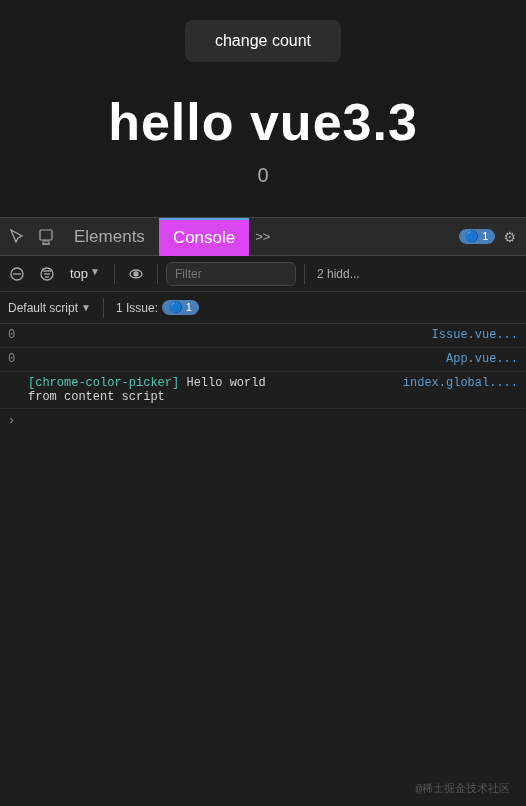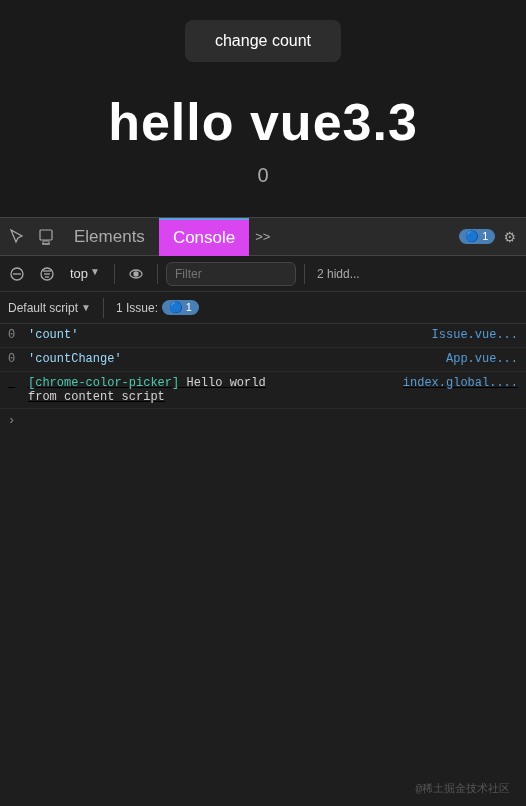--- a/index.html
+++ b/index.html
@@ -404,31 +404,29 @@
         <span>🔵</span>
         <span>1</span>
       </span>
     </div>
   </div>
 
   <div class="console-output">
 
     <div class="console-row">
       <span class="console-row-number">0</span>
-      <span class="console-row-text">'count'</span>
       <span class="console-row-source">Issue.vue...</span>
     </div>
 
     <div class="console-row">
       <span class="console-row-number">0</span>
-      <span class="console-row-text">'countChange'</span>
       <span class="console-row-source">App.vue...</span>
     </div>
 
-    <div class="console-row" style="flex-wrap:wrap;text-decoration:underline;">
+    <div class="console-row" style="flex-wrap:wrap;">
       <span class="console-row-number" style="color:#888;">&nbsp;</span>
       <span class="console-row-text white-text" style="color:#d4d4d4; flex: 1; min-width: 200px;">
         <span style="color:#4ec9b0;">[chrome-color-picker]</span>
         <span> Hello world</span>
         <br>
         <span>from content script</span>
       </span>
       <span class="console-row-source">index.global....</span>
     </div>
 

